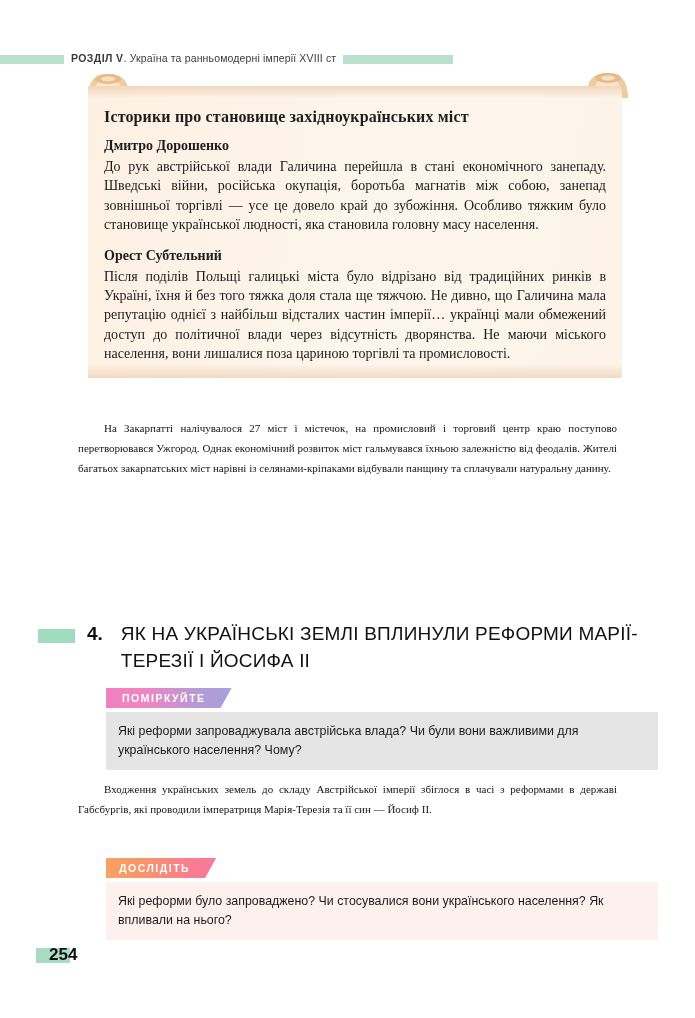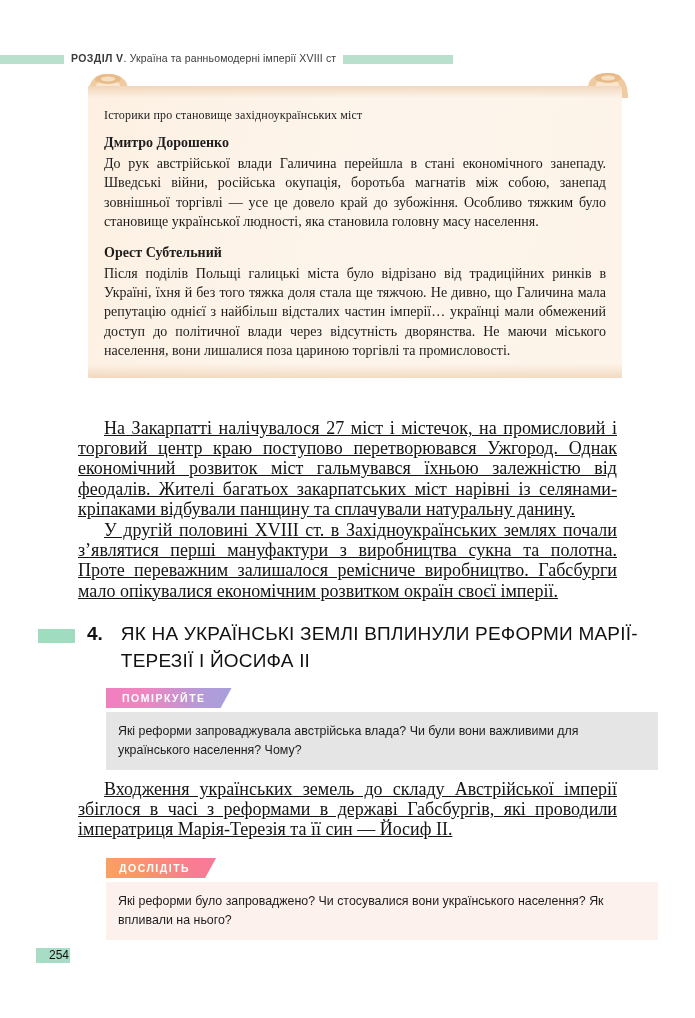--- a/index.html
+++ b/index.html
@@ -92,22 +92,22 @@
   .curl svg { display: block; }
 
   .scroll-content {
     position: absolute;
     left: 16px;
     top: 22px;
     width: 502px;
   }
   .scroll-title {
     font-family: "Liberation Serif", serif;
-    font-weight: normal;
-    font-size: 12px;
+    font-weight: bold;
+    font-size: 16px;
     color: #1d1d1d;
     letter-spacing: 0.15px;
     margin: 0 0 12px 0;
   }
   .scroll-author {
     font-family: "Liberation Serif", serif;
     font-weight: bold;
     font-size: 14px;
     color: #1d1d1d;
     margin: 0 0 3px 0;
@@ -124,27 +124,26 @@
   .scroll-para.last { margin-bottom: 0; }
 
   
   .body-block {
     position: absolute;
     left: 78px;
     width: 542px;
   }
   .body-para {
     font-family: "Liberation Serif", serif;
-    font-size: 18px;
+    font-size: 11px;
     line-height: 20.2px;
     color: #141414;
     text-align: justify;
     text-indent: 26px;
     margin: 0 3px 1px 0;
-    text-decoration: underline;
   }
 
   
   .section-head {
     position: absolute;
     left: 38px;
     top: 620px;
     width: 620px;
     display: flex;
     align-items: flex-start;
@@ -226,22 +225,22 @@
     position: absolute;
     left: 0;
     top: 4px;
     width: 34px;
     height: 15px;
     background: #a9dcc4;
   }
   .folio-num {
     position: relative;
     font-family: "Liberation Sans", sans-serif;
-    font-weight: normal;
-    font-size: 12px;
+    font-weight: bold;
+    font-size: 17px;
     color: #111111;
     padding-left: 13px;
   }
 </style>
 </head>
 <body>
 
 <div class="page">
 
   <div class="runhead">
@@ -280,21 +279,20 @@
 
         <p class="scroll-author">Орест Субтельний</p>
         <p class="scroll-para last">Після поділів Польщі галицькі міста було відрізано від традиційних ринків в Україні, їхня й без того тяжка доля стала ще тяжчою. Не дивно, що Галичина мала репутацію однієї з найбільш відсталих частин імперії… українці мали обмежений доступ до політичної влади через відсутність дворянства. Не маючи міського населення, вони лишалися поза цариною торгівлі та промисловості.</p>
 
       </div>
     </div>
   </div>
 
   <div class="body-block" style="top:418px;">
     <p class="body-para">На Закарпатті налічувалося 27 міст і містечок, на промисловий і торговий центр краю поступово перетворювався Ужгород. Однак економічний розвиток міст гальмувався їхньою залежністю від феодалів. Жителі багатьох закарпатських міст нарівні із селянами-кріпаками відбували панщину та сплачували натуральну данину.</p>
-    <p class="body-para">У другій половині XVIII ст. в Західноукраїнських землях почали з’являтися перші мануфактури з виробництва сукна та полотна. Проте переважним залишалося ремісниче виробництво. Габсбурги мало опікувалися економічним розвитком окраїн своєї імперії.</p>
   </div>
 
   <div class="section-head">
     <span class="section-accent"></span>
     <span class="section-num">4.</span>
     <span class="section-title">Як на українські землі вплинули реформи Марії-Терезії і Йосифа II</span>
   </div>
 
   <div class="activity" style="top:688px;">
     <span class="badge ponder">ПОМІРКУЙТЕ</span>

